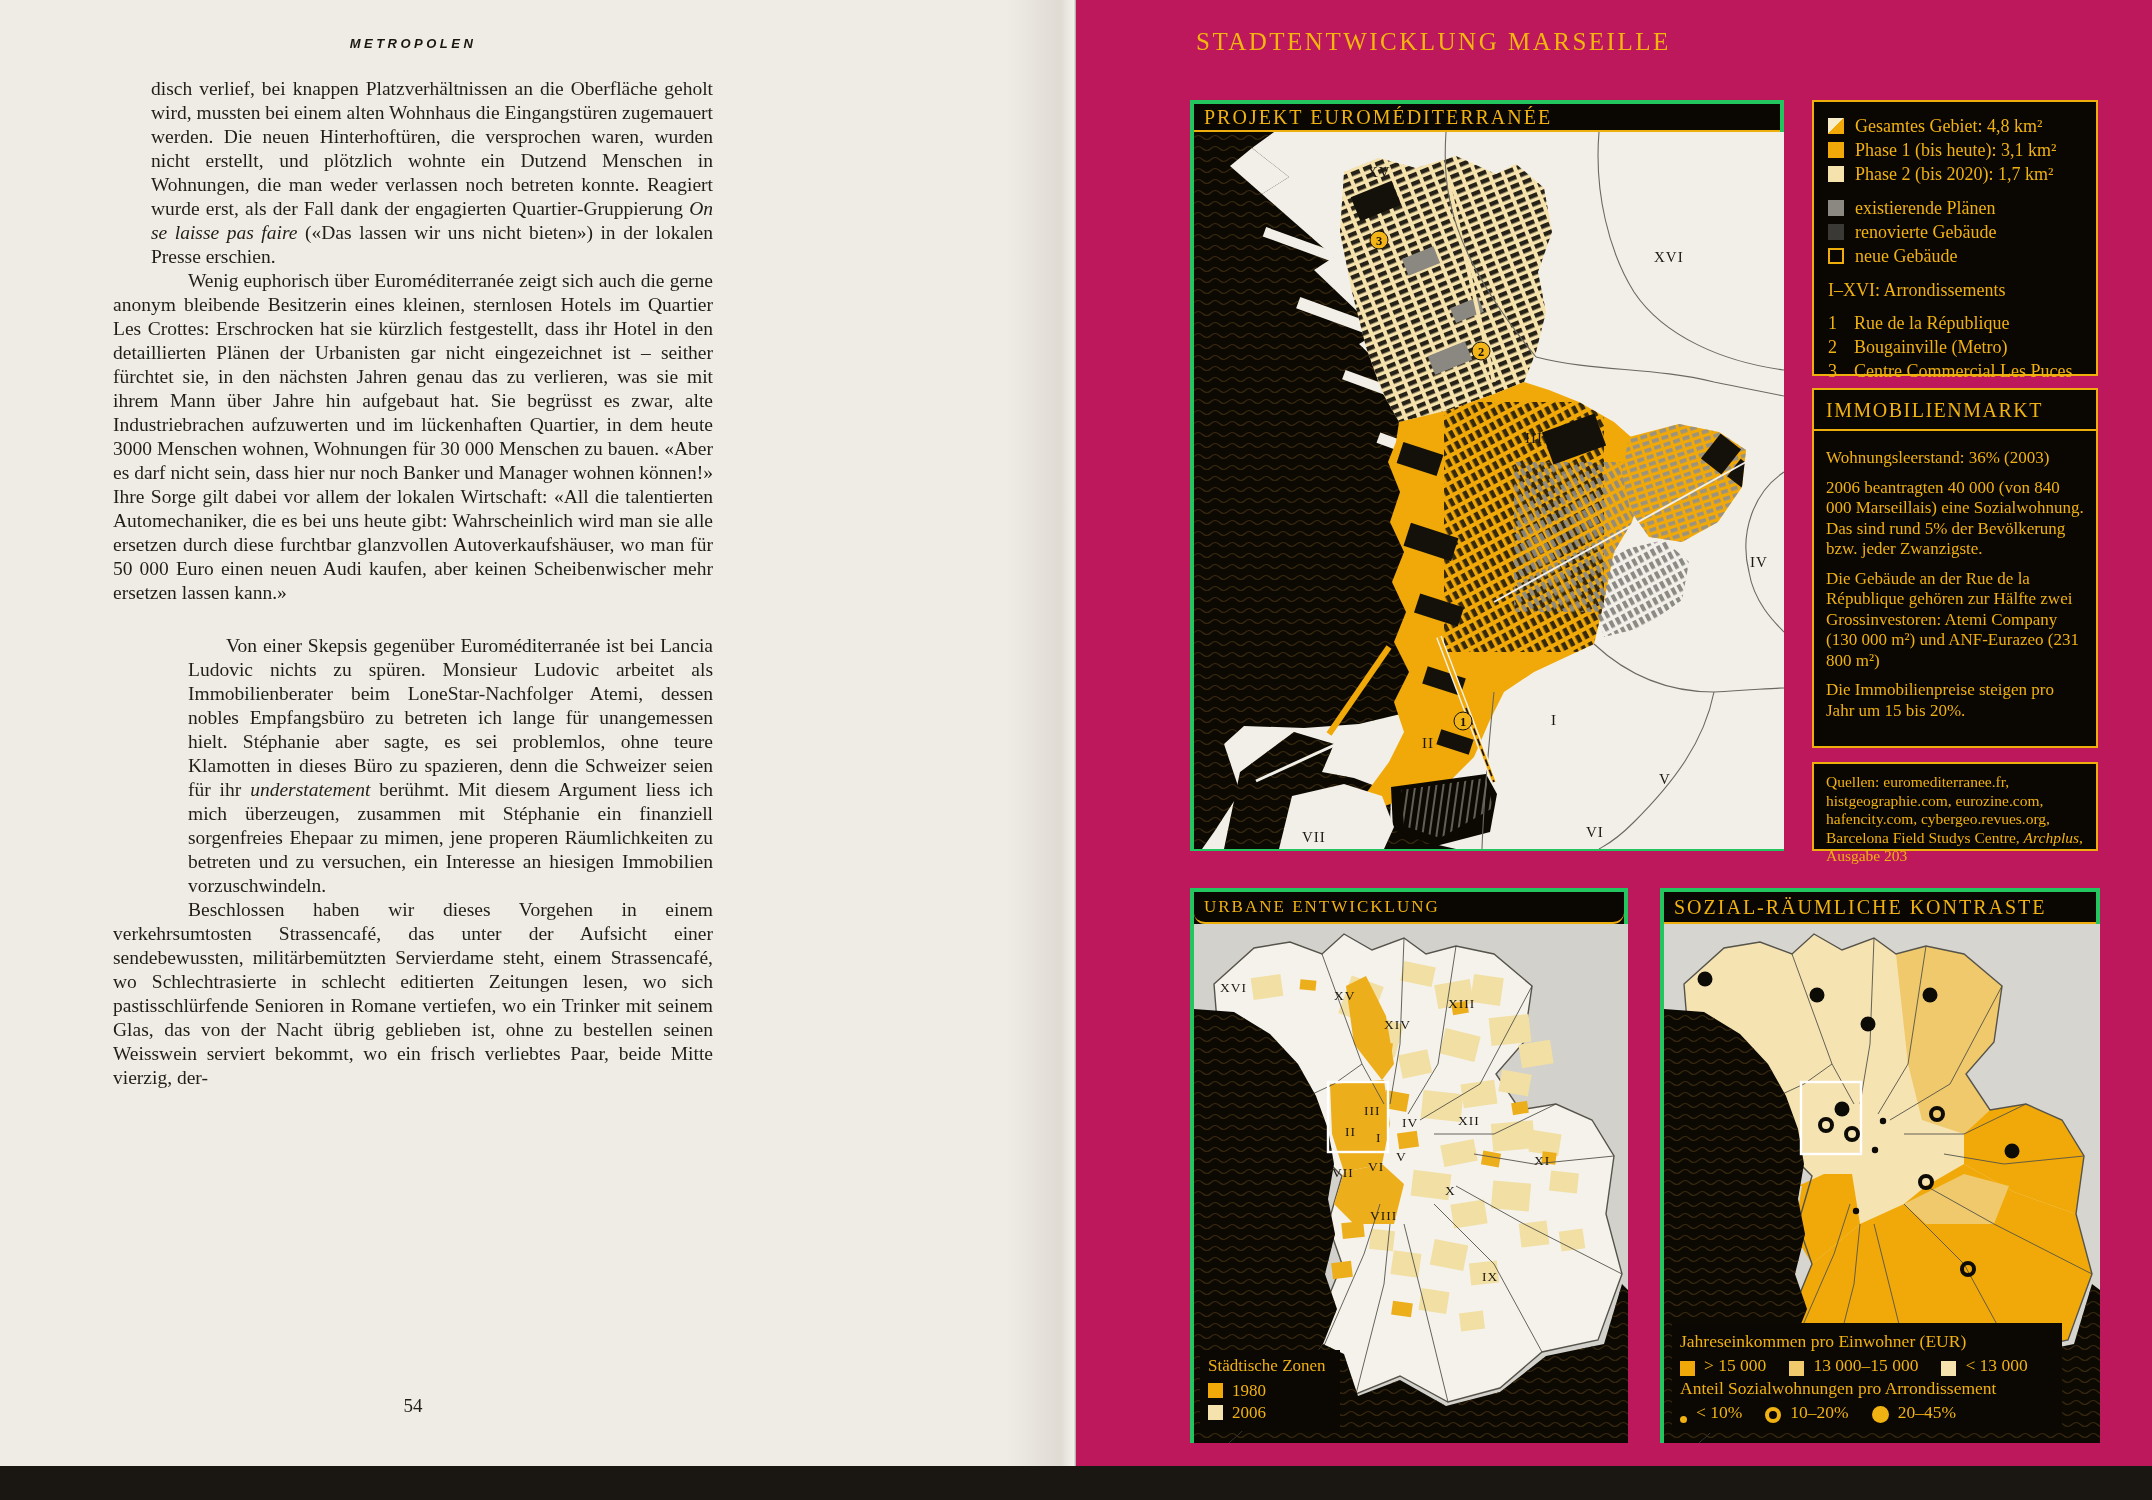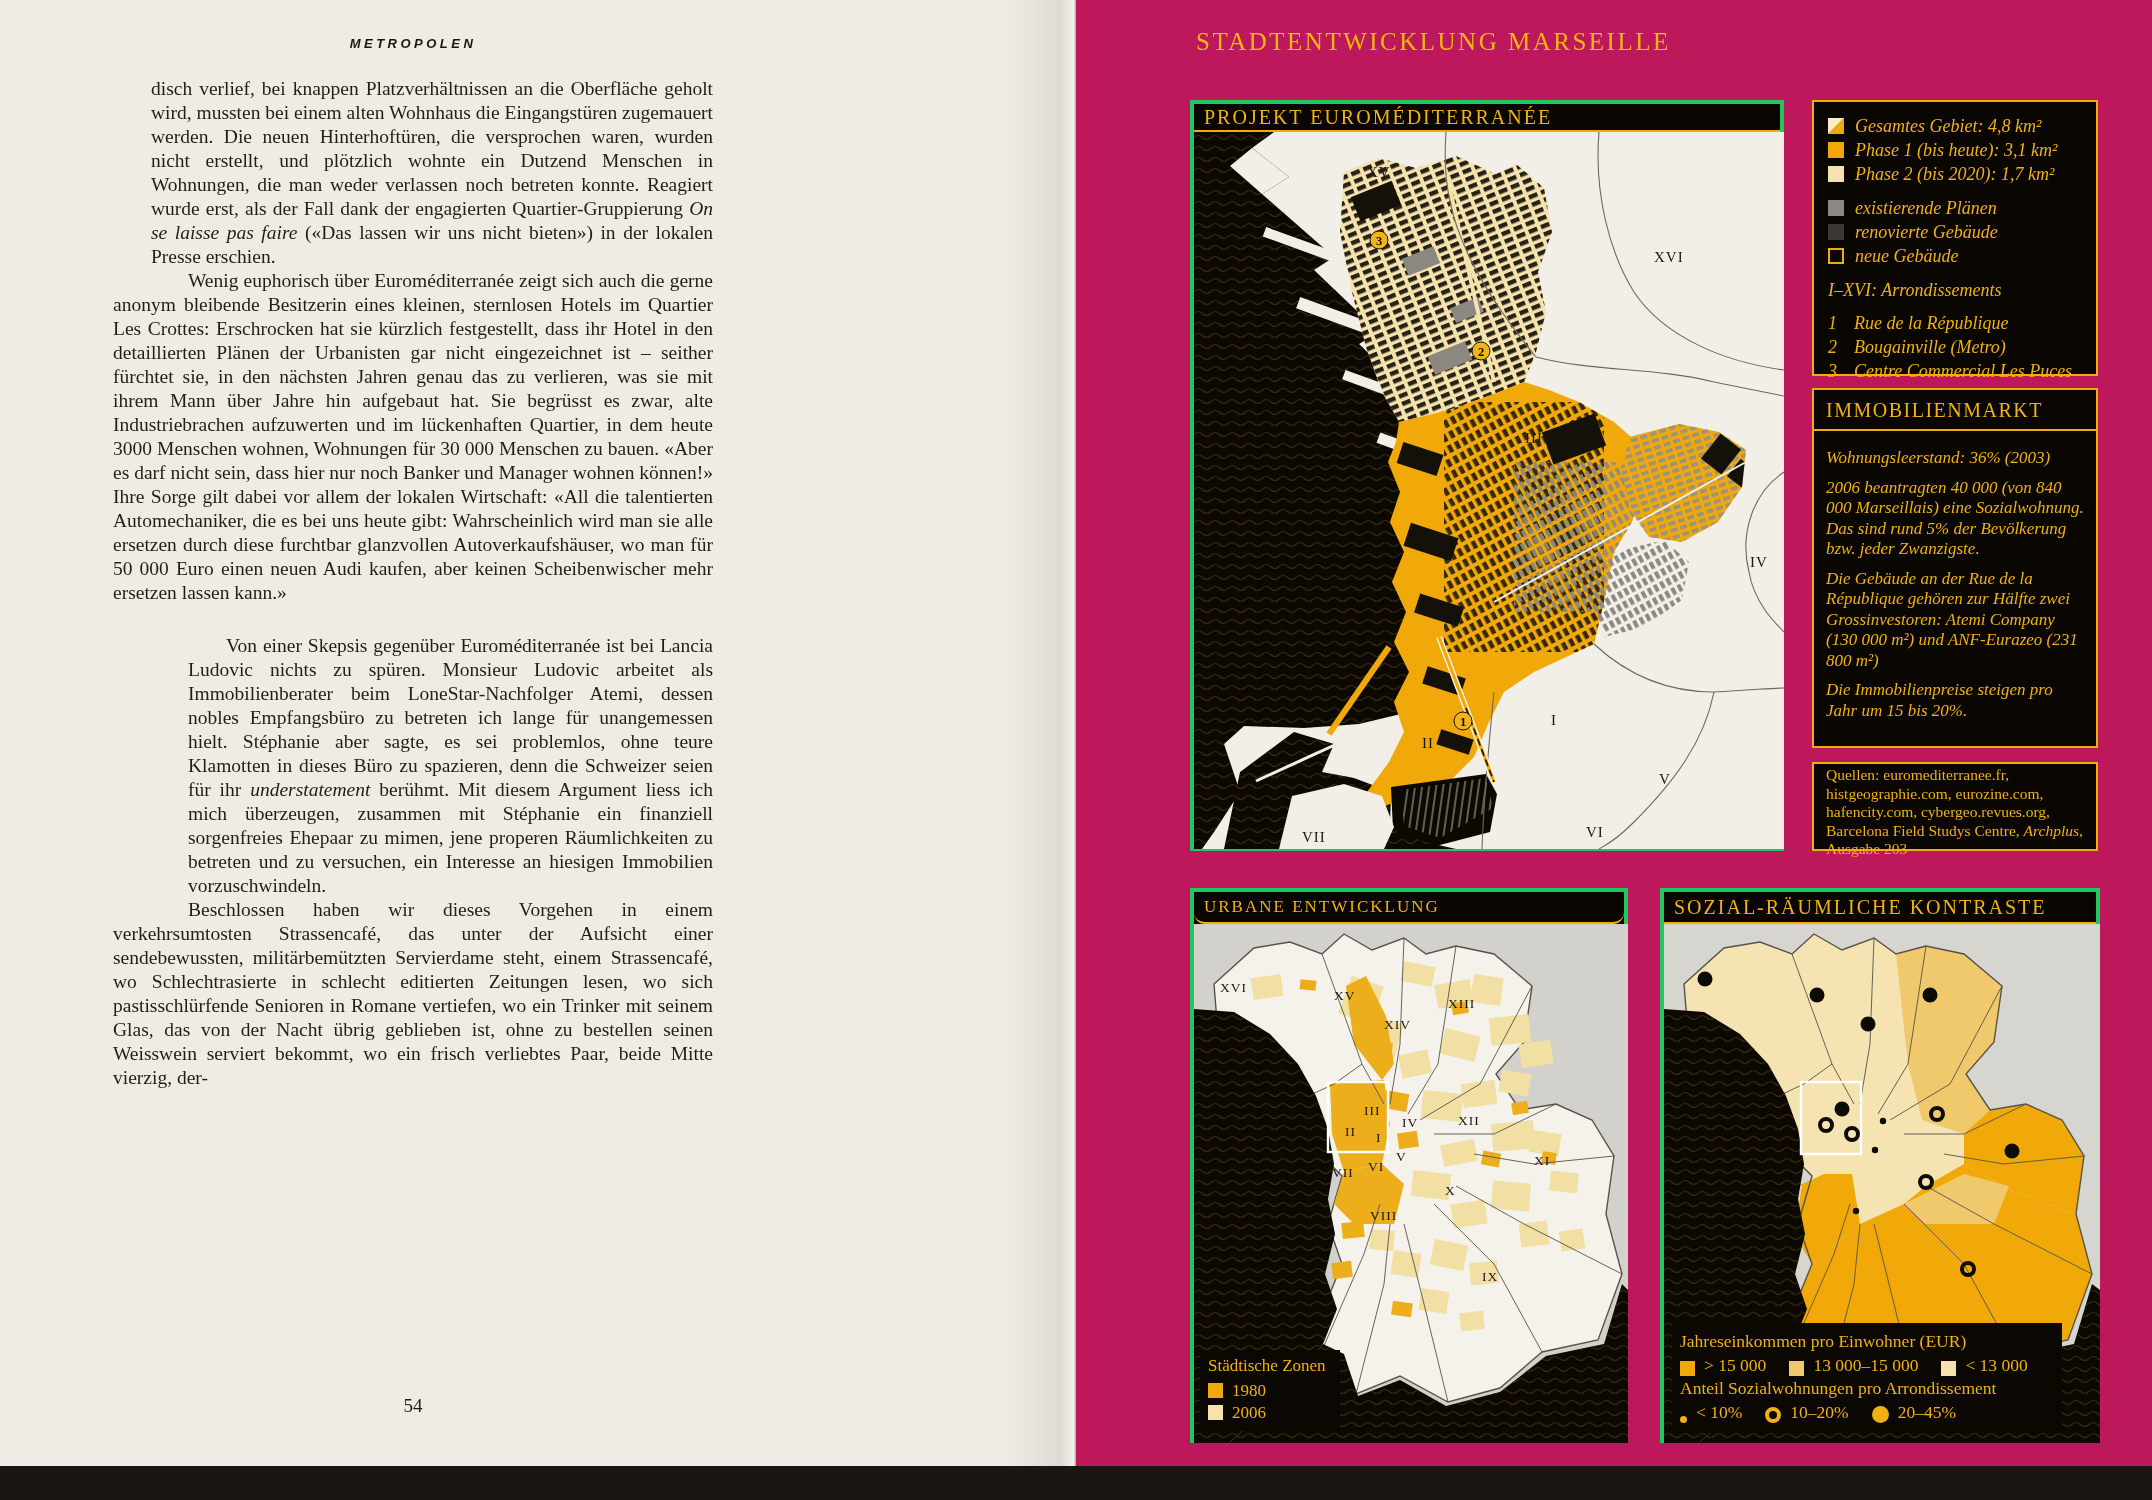--- a/index.html
+++ b/index.html
@@ -23,38 +23,38 @@
   .page-right{position:absolute;left:1076px;top:0;width:1076px;height:1500px;background:#be185d;color:#f0b112;}
   .rp-title{position:absolute;left:120px;top:28px;font-size:25px;letter-spacing:2.5px;color:#f2b60e;}
 
   .panel{position:absolute;border:4px solid #22c55e;background:#0a0702;box-sizing:border-box;}
   .panel-header{display:flex;align-items:center;border-bottom:2px solid #eeaf0c;color:#f0b112;
     letter-spacing:2px;padding-left:10px;box-sizing:border-box;}
   .panel svg{display:block;}
 
   .infobox{position:absolute;border:2px solid #eeaf0c;background:#0a0702;box-sizing:border-box;color:#f0b112;}
   .infobox .ib-head{font-size:20px;letter-spacing:1.5px;padding:9px 12px 7px 12px;border-bottom:2px solid #eeaf0c;}
-  .infobox .ib-body{padding:8px 12px;font-style:italic;}
+  .infobox .ib-body{padding:8px 12px;}
   .infobox p{margin:9px 0;font-size:17px;line-height:20.5px;}
 
   .legend-row{display:flex;align-items:center;gap:11px;min-height:24px;font-size:18px;line-height:21px;}
   .sw{width:16px;height:16px;flex:0 0 auto;}
   .sw-split{background:linear-gradient(135deg,#f8edc9 50%,#f0a908 50%);}
   .sw-p1{background:#f0a908;}
   .sw-p2{background:#f5e2ac;}
   .sw-exist{background:#8a8880;}
   .sw-renov{background:#3b3935;}
   .sw-new{background:transparent;border:2.5px solid #eeaf0c;width:12px;height:12px;}
   .sw-mid{background:#efc96b;}
   .legend-gap{height:10px;}
   .legend-note{font-size:18px;margin:2px 0;}
   .num-row{display:flex;gap:14px;font-size:18px;line-height:24px;}
   .num-row .n{width:12px;flex:0 0 auto;}
 
-  .quellen{font-size:15.5px;line-height:18.5px;padding:2px 12px;}
+  .quellen{font-size:15.5px;line-height:18.5px;padding:9px 12px;}
 
   .map-legend{position:absolute;background:#0b0803;color:#f0b112;}
   .ml-urban{left:6px;bottom:8px;padding:6px 14px 8px 8px;}
   .ml-urban .t{font-size:17px;margin-bottom:3px;}
   .ml-urban .legend-row{font-size:17px;min-height:22px;gap:9px;}
   .ml-social{left:8px;bottom:6px;padding:6px 10px 8px 8px;width:372px;}
   .ml-social .t{font-size:17.5px;margin:2px 0 3px 0;}
   .ml-social .items{display:flex;align-items:flex-end;gap:9px;font-size:17.5px;margin-bottom:2px;flex-wrap:nowrap;}
   .ml-social .items .lbl{margin-right:14px;}
   .sw13{width:15px;height:15px;flex:0 0 auto;}

